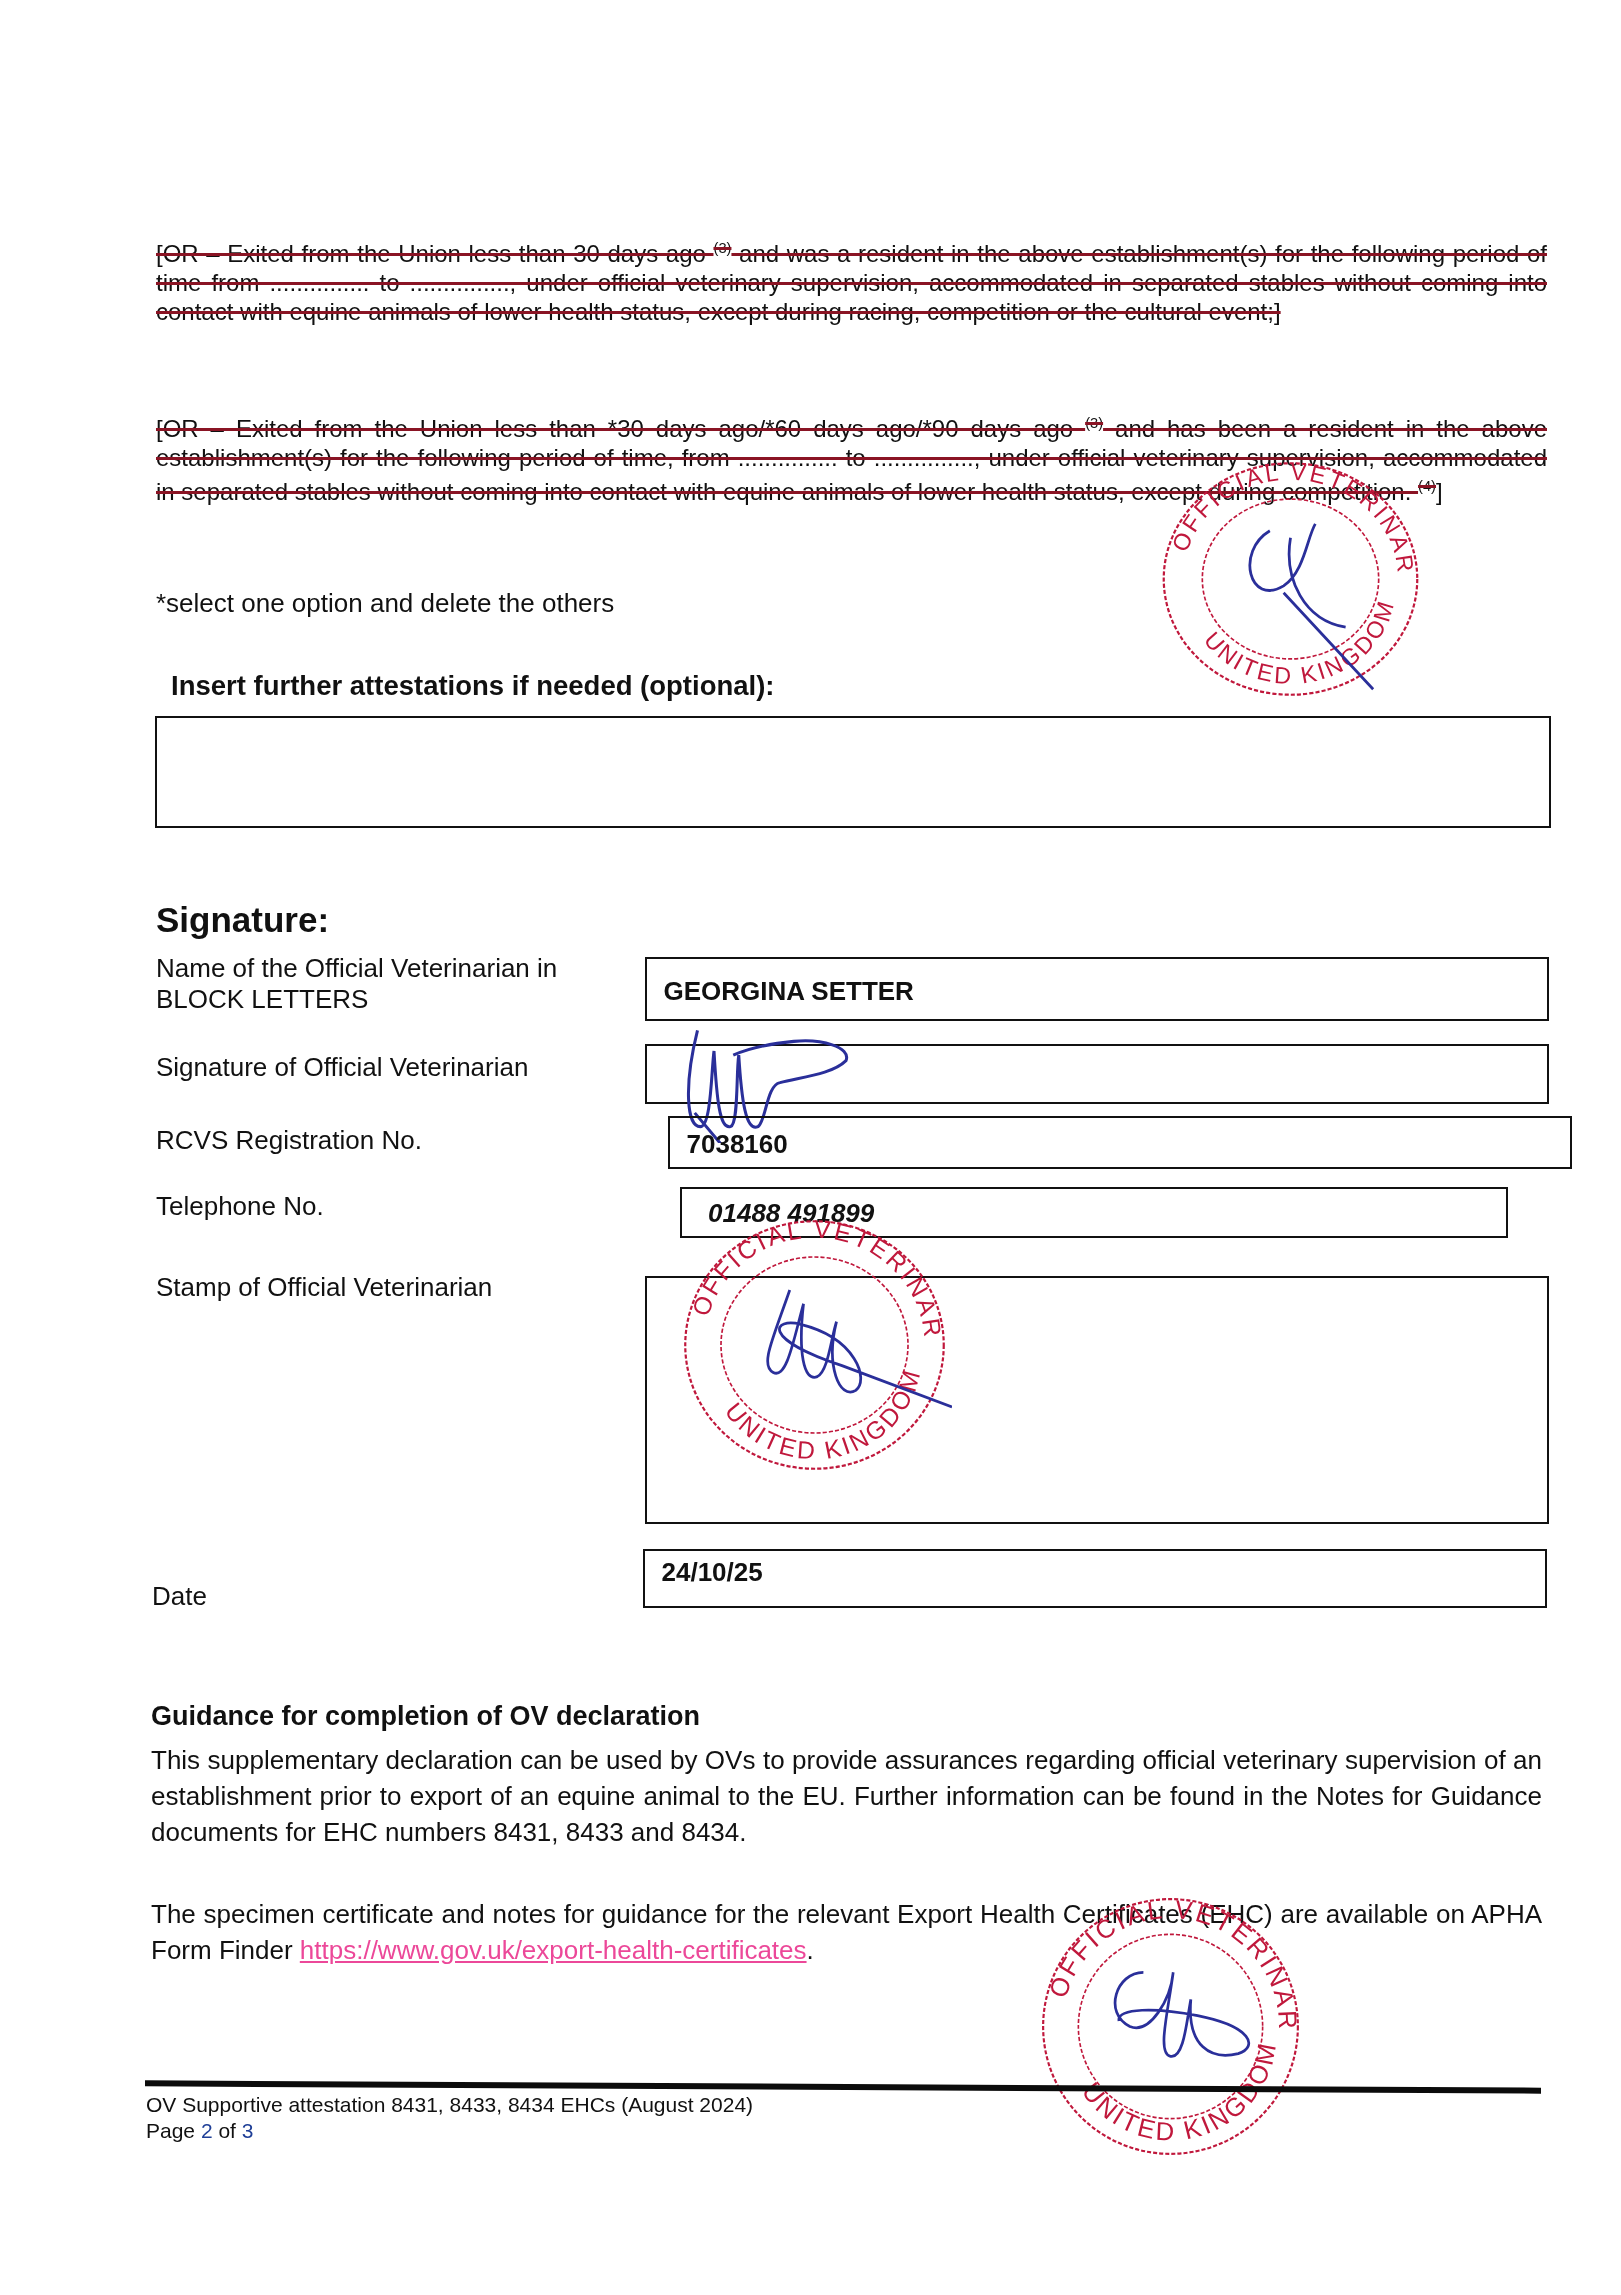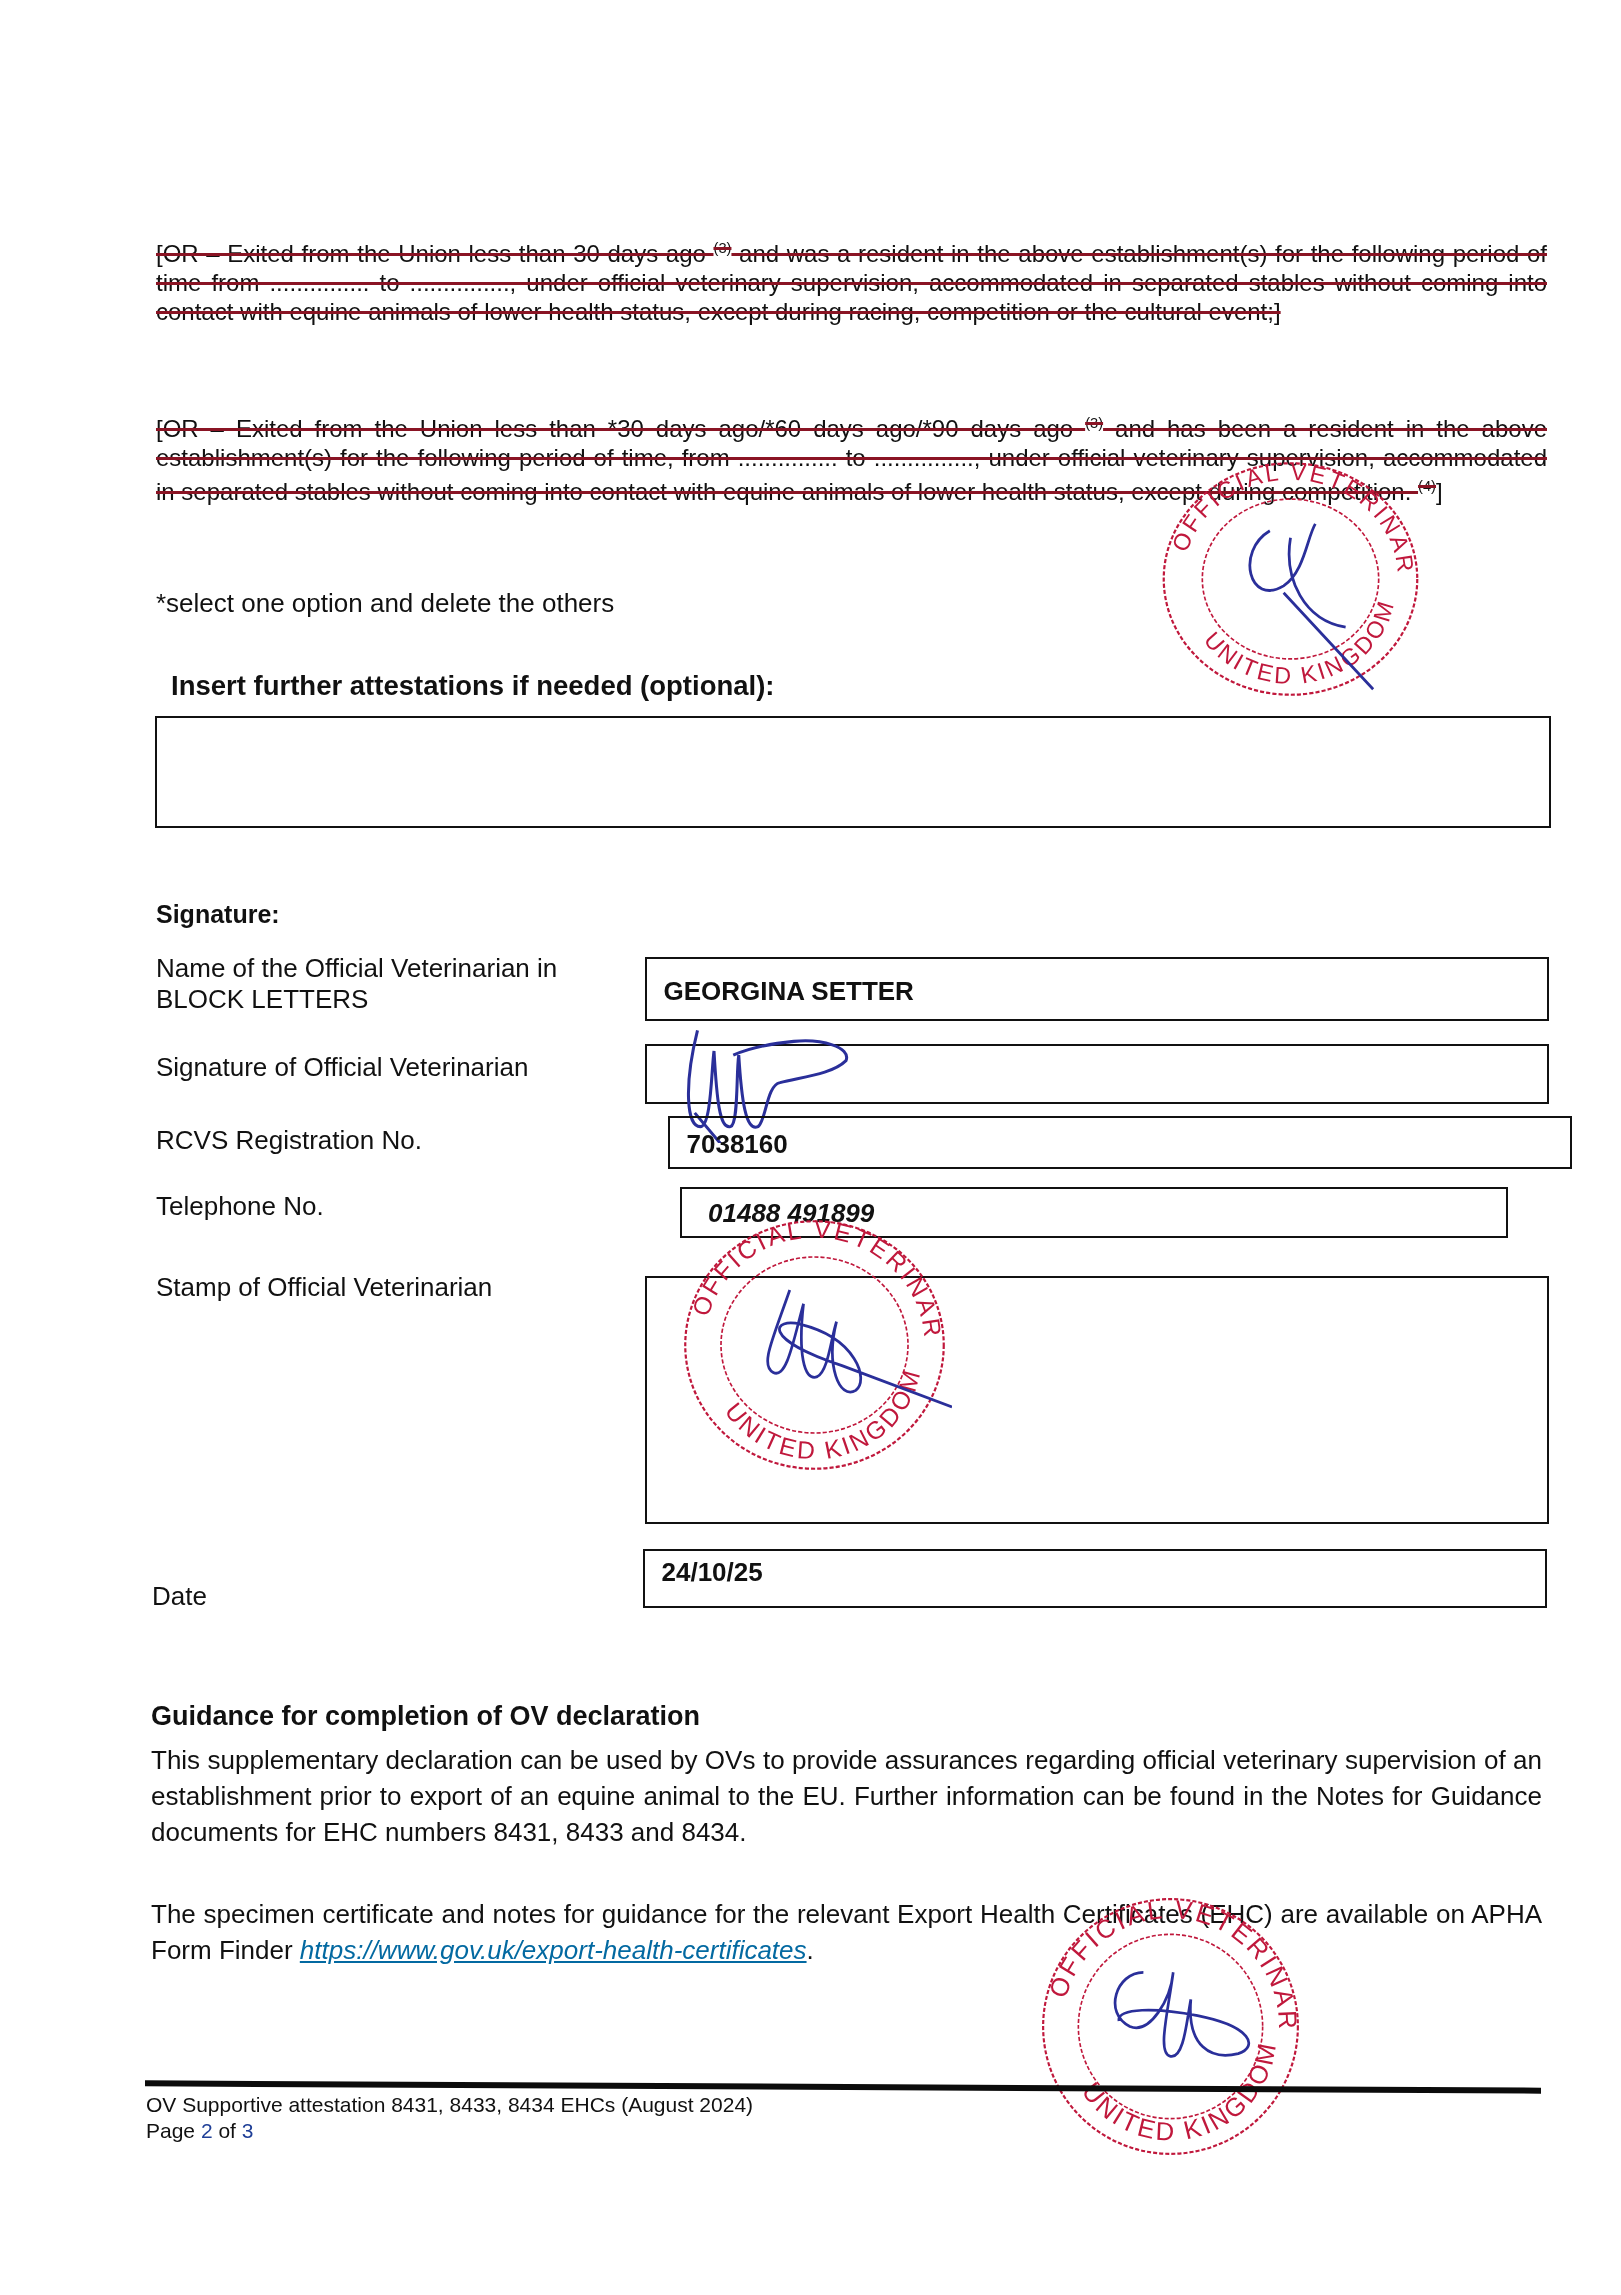--- a/index.html
+++ b/index.html
@@ -9,21 +9,21 @@
   .para { font-size: 24px; line-height: 29px; text-align: justify; }
   .struck { text-decoration: line-through; text-decoration-color: #8a1424; text-decoration-thickness: 2.8px; }
   sup { font-size: 14.7px; }
   .label { font-size: 26px; line-height: 31px; }
   .box { position: absolute; border: 2.3px solid #111; box-sizing: border-box; text-align: right; }
   .boxval { font-weight: bold; font-size: 26px; position: absolute; left: 16.5px; }
   h2 { margin: 0; font-weight: bold; }
   .stamp { position: absolute; border-radius: 50%; }
   .stamp svg { width: 100%; height: 100%; }
   .footer-rule { position: absolute; left: 145px; width: 1396px; height: 5.5px; background: #0b0b0b; top: 2084px; transform: rotate(0.3deg); }
-  a.link { color: #0369a1; text-decoration: underline; font-style: italic; }
+  a.link { color: #ec4899; text-decoration: underline; }
   .blue { color: #1f3f97; }
 </style>
 </head>
 <body>
 
 <div class="abs para" style="left:156px; top:234px; width:1391px;">
   <span class="struck">[OR – Exited from the Union less than 30 days ago </span><sup class="struck">(3)</sup><span class="struck"> and was a resident in the above establishment(s) for the following period of time from ............... to ..............., under official veterinary supervision, accommodated in separated stables without coming into contact with equine animals of lower health status, except during racing, competition or the cultural event;]</span>
 </div>
 
 <div class="abs para" style="left:156px; top:409px; width:1391px;">
@@ -43,21 +43,21 @@
 </div>
 
 <div class="abs" style="left:156px; top:588px; font-size:26px;">*select one option and delete the others</div>
 
 <h2 class="abs" style="left:171px; top:670px; font-size:27.5px;">Insert further attestations if needed (optional):</h2>
 
 <div class="box" style="left:155px; top:716px; width:1396px; height:112px;">
   <span></span>
 </div>
 
-<h2 class="abs" style="left:156px; top:900px; font-size:25px;">Signature:</h2>
+<h2 class="abs" style="left:156px; top:900px; font-size:35px;">Signature:</h2>
 
 <div class="abs label" style="left:156px; top:953px;">
   <div>Name of the Official Veterinarian in</div>
   <div>BLOCK LETTERS</div>
 </div>
 <div class="box" style="left:645px; top:957px; width:904px; height:64px;">
   <span class="boxval" style="top:16.5px;">GEORGINA SETTER</span>
 </div>
 
 <div class="abs label" style="left:156px; top:1052px;">Signature of Official Veterinarian</div>

